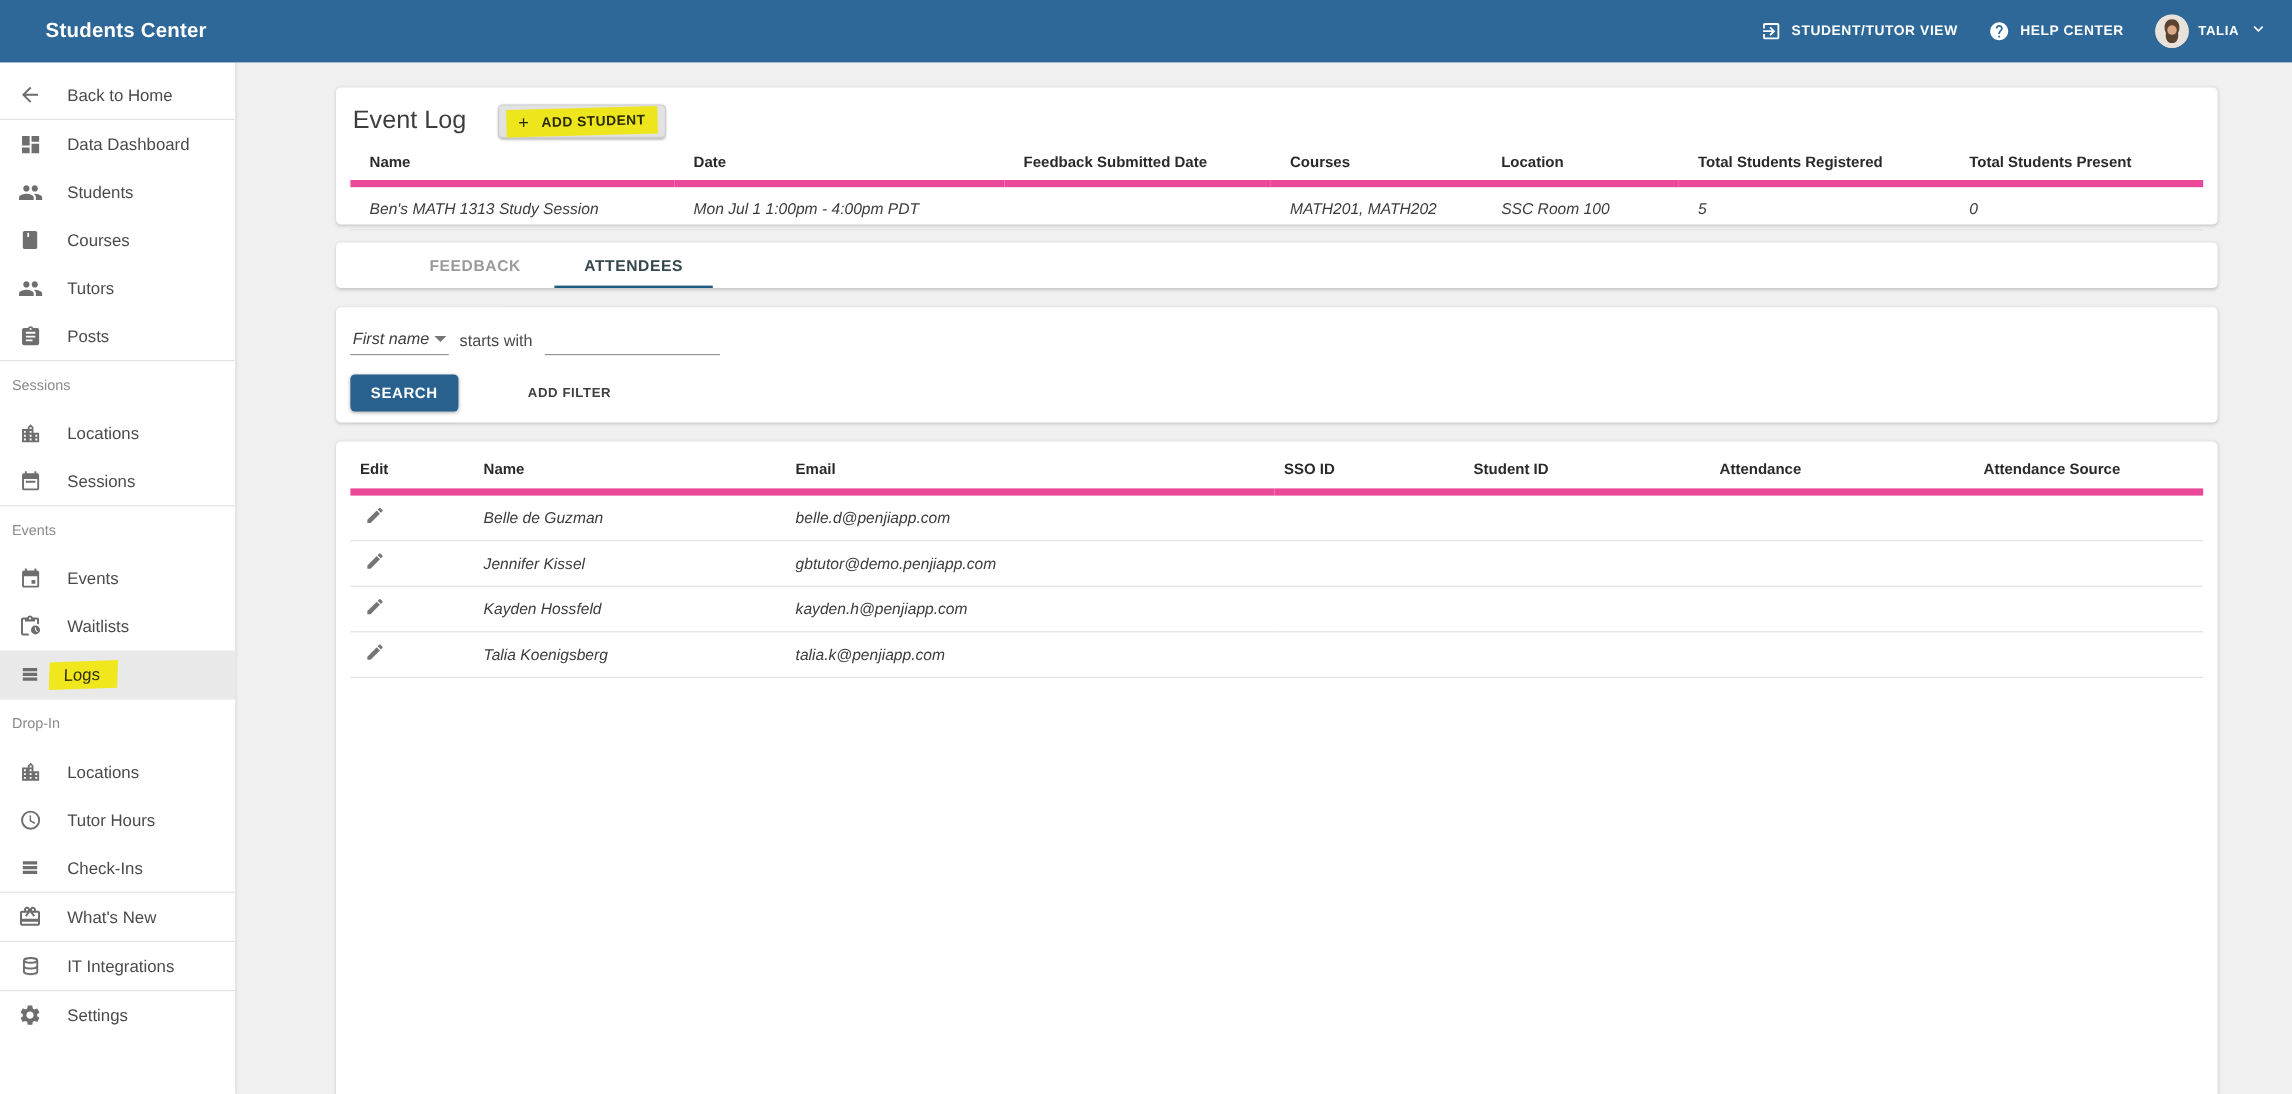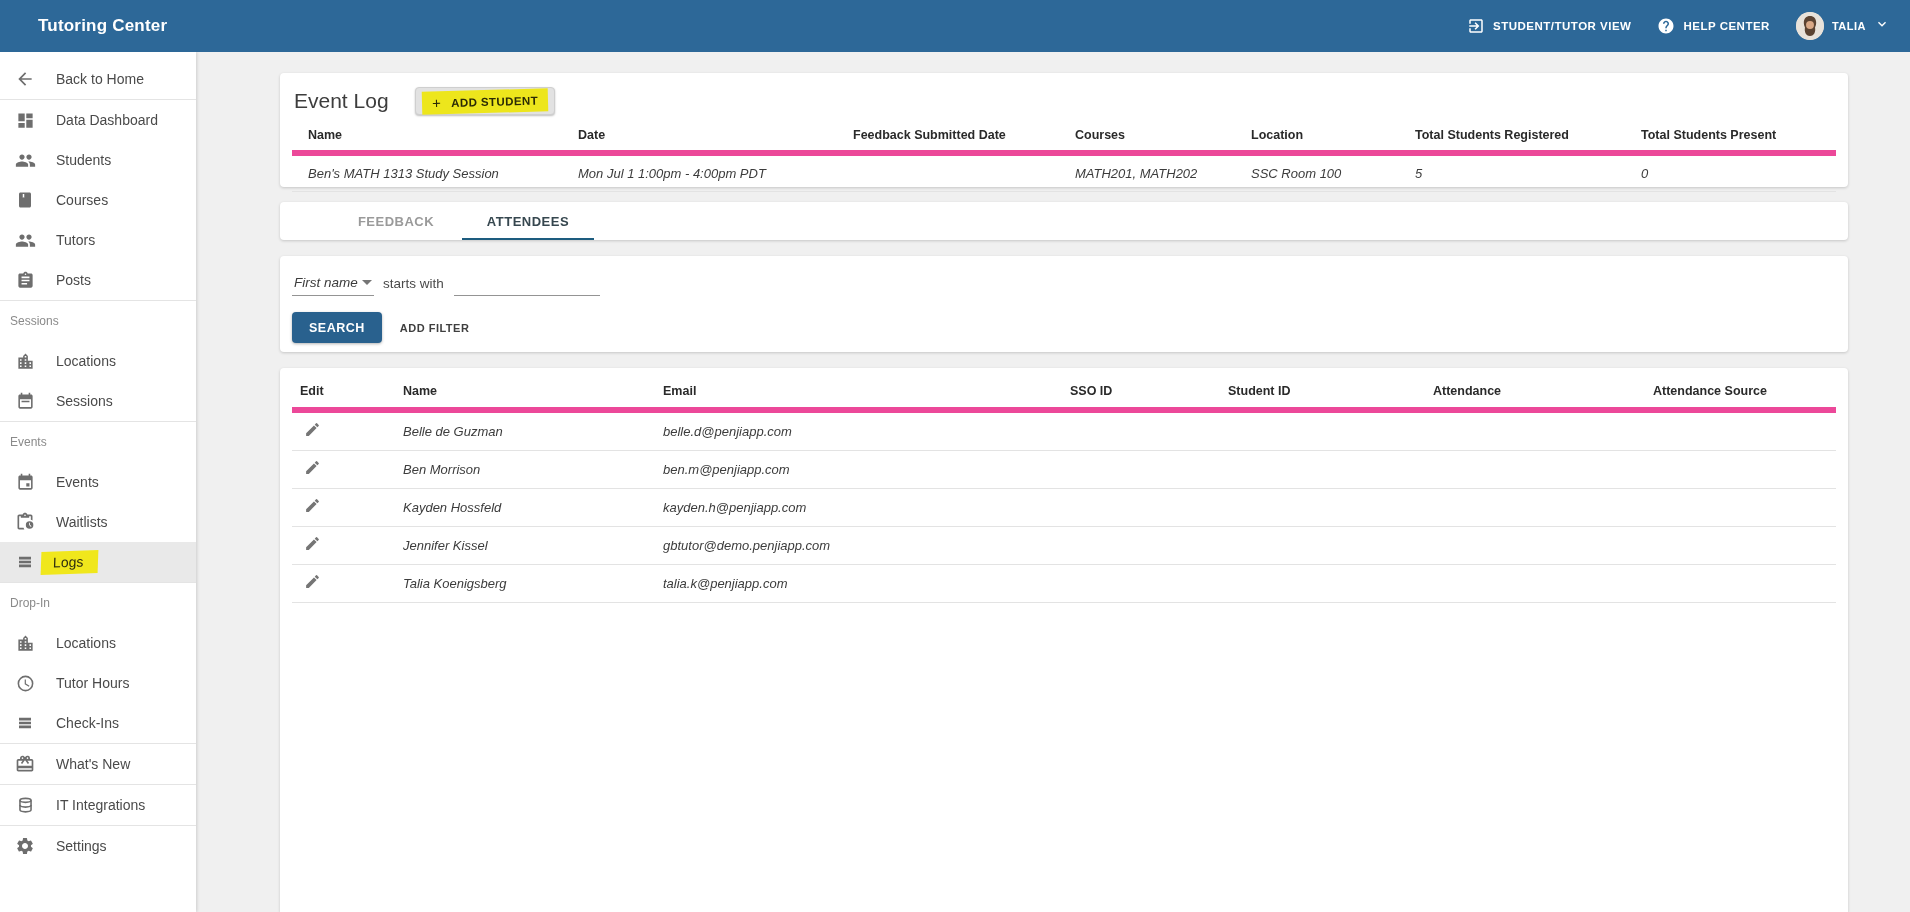--- a/index.html
+++ b/index.html
@@ -90,37 +90,37 @@
   .field-select {
     display:flex; align-items:center; justify-content:space-between; width:82px;
     border-bottom:1px solid #949494; padding:3px 2px 5px; font-size:13.5px; color:#3c3c3c; cursor:pointer;font-style:italic;
   }
   .select-arrow { width:0; height:0; border-left:5px solid transparent; border-right:5px solid transparent; border-top:5px solid #757575; }
   .op-label { margin-left:9px; font-size:13.5px; color:#4a4a4a; padding-bottom:5px; }
   .filter-input {
     margin-left:10px; width:146px; height:24px; border:none; border-bottom:1px solid #949494;
     background:transparent; font-size:13px; font-family:"Liberation Sans", sans-serif; outline:none;
   }
-  .actions-row { display:flex; align-items:center; padding:16px 12px 0; }
+  .actions-row { display:flex; align-items:center; padding:16px 12px 0;gap:40px; }
   .search-btn {
     height:31px; background:#29618e; color:#fff; border:none; border-radius:4px; padding:0 17px;
     font-size:12.5px; font-weight:bold; letter-spacing:.5px; box-shadow:0 1px 3px rgba(0,0,0,.3);
     cursor:pointer; font-family:"Liberation Sans", sans-serif;
   }
   .add-filter-btn {
     margin-left:10px; background:transparent; border:none; padding:8px;
     font-size:11px; font-weight:bold; letter-spacing:.5px; color:#3f3f3f; cursor:pointer;
     font-family:"Liberation Sans", sans-serif;
   }
 </style>
 </head>
 <body>
 
 <header class="topbar">
-  <div class="topbar-title">Tutoring Center</div>
+  <div class="topbar-title">Students Center</div>
   <div class="topbar-right">
     <div class="topbar-action">
       <span>
         <svg width="18" height="18" viewBox="0 0 24 24" fill="#ffffff">
             <path d="M10.09 15.59 11.5 17l5-5-5-5-1.41 1.41L12.67 11H3v2h9.67l-2.58 2.59zM19 3H5c-1.11 0-2 .9-2 2v4h2V5h14v14H5v-4H3v4c0 1.1.89 2 2 2h14c1.1 0 2-.9 2-2V5c0-1.1-.9-2-2-2z"></path>
           </svg>
       </span>
       <span>STUDENT/TUTOR VIEW</span>
     </div>
     <div class="topbar-action">
@@ -400,53 +400,42 @@
             <td>belle.d@penjiapp.com</td>
             <td></td>
             <td></td>
             <td></td>
             <td></td>
           </tr>
           <tr>
             <td><button class="edit-btn"><span><svg width="17" height="17" viewBox="0 0 24 24" fill="#757575">
                     <path d="M3 17.25V21h3.75L17.81 9.94l-3.75-3.75L3 17.25zM20.71 7.04a1 1 0 0 0 0-1.41l-2.34-2.34a1 1 0 0 0-1.41 0l-1.83 1.83 3.75 3.75 1.83-1.83z"></path>
                   </svg></span></button></td>
-            <td>Ben Morrison</td>
-            <td>ben.m@penjiapp.com</td>
+            <td>Jennifer Kissel</td>
+            <td>gbtutor@demo.penjiapp.com</td>
             <td></td>
             <td></td>
             <td></td>
             <td></td>
           </tr>
           <tr>
             <td><button class="edit-btn"><span><svg width="17" height="17" viewBox="0 0 24 24" fill="#757575">
                     <path d="M3 17.25V21h3.75L17.81 9.94l-3.75-3.75L3 17.25zM20.71 7.04a1 1 0 0 0 0-1.41l-2.34-2.34a1 1 0 0 0-1.41 0l-1.83 1.83 3.75 3.75 1.83-1.83z"></path>
                   </svg></span></button></td>
             <td>Kayden Hossfeld</td>
             <td>kayden.h@penjiapp.com</td>
             <td></td>
             <td></td>
             <td></td>
             <td></td>
           </tr>
           <tr>
             <td><button class="edit-btn"><span><svg width="17" height="17" viewBox="0 0 24 24" fill="#757575">
                     <path d="M3 17.25V21h3.75L17.81 9.94l-3.75-3.75L3 17.25zM20.71 7.04a1 1 0 0 0 0-1.41l-2.34-2.34a1 1 0 0 0-1.41 0l-1.83 1.83 3.75 3.75 1.83-1.83z"></path>
                   </svg></span></button></td>
-            <td>Jennifer Kissel</td>
-            <td>gbtutor@demo.penjiapp.com</td>
-            <td></td>
-            <td></td>
-            <td></td>
-            <td></td>
-          </tr>
-          <tr>
-            <td><button class="edit-btn"><span><svg width="17" height="17" viewBox="0 0 24 24" fill="#757575">
-                    <path d="M3 17.25V21h3.75L17.81 9.94l-3.75-3.75L3 17.25zM20.71 7.04a1 1 0 0 0 0-1.41l-2.34-2.34a1 1 0 0 0-1.41 0l-1.83 1.83 3.75 3.75 1.83-1.83z"></path>
-                  </svg></span></button></td>
             <td>Talia Koenigsberg</td>
             <td>talia.k@penjiapp.com</td>
             <td></td>
             <td></td>
             <td></td>
             <td></td>
           </tr>
         </tbody>
     </table>
   </section>

